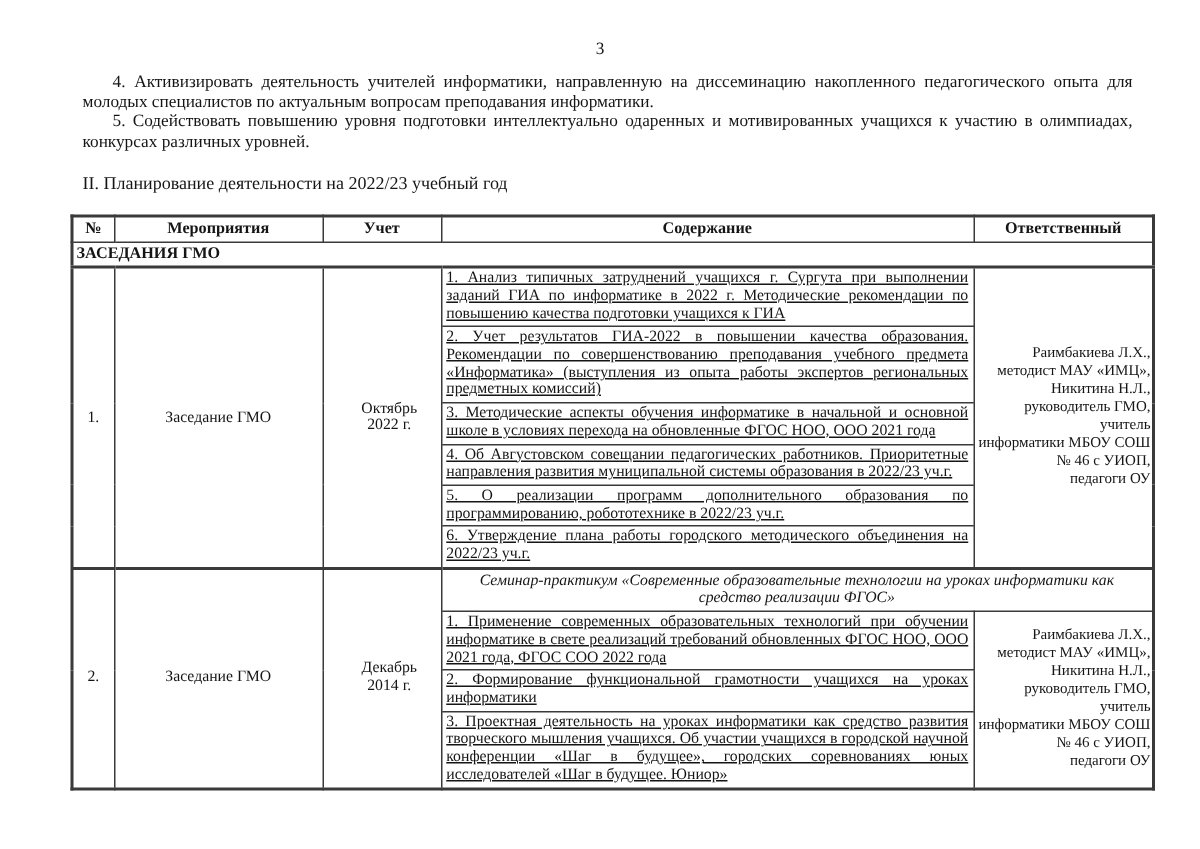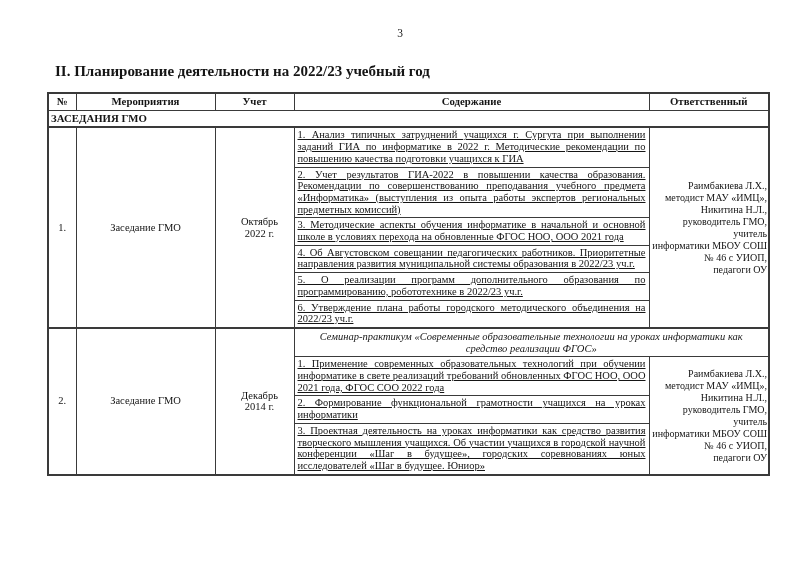--- a/index.html
+++ b/index.html
@@ -18,23 +18,23 @@
 
   .body-text { margin: 0 45px 0 55px; }
   .body-para {
     font-size: 11.5px;
     line-height: 13.2px;
     text-align: justify;
     text-indent: 20px;
   }
 
   .heading {
-    margin: 25px 45px 0 55px;
-    font-size: 15px;
-    font-weight: bold;
+    margin: 13px 45px 0 55px;
+    font-size: 12px;
+    font-weight: normal;
     line-height: 14px;
   }
 
   table.plan-table {
     margin: 14px 0 0 47px;
     width: 721px;
     border-collapse: collapse;
     table-layout: fixed;
     border: 2px solid #3a3a3a;
   }
@@ -84,20 +84,22 @@
   .sep-thick { border-top-width: 2px !important; }
 </style>
 </head>
 <body>
 
 <div class="sheet">
 
   <div class="pagenum">3</div>
 
   <div class="body-text">
+    <p class="body-para">4. Активизировать деятельность учителей информатики, направленную на диссеминацию накопленного педагогического опыта для молодых специалистов по актуальным вопросам преподавания информатики.</p>
+    <p class="body-para">5. Содействовать повышению уровня подготовки интеллектуально одаренных и мотивированных учащихся к участию в олимпиадах, конкурсах различных уровней.</p>
   </div>
 
   <div class="heading">II. Планирование деятельности на 2022/23 учебный год</div>
 
   <table class="plan-table">
     <colgroup>
       <col style="width:28px">
       <col style="width:139px">
       <col style="width:79px">
       <col style="width:355px">

